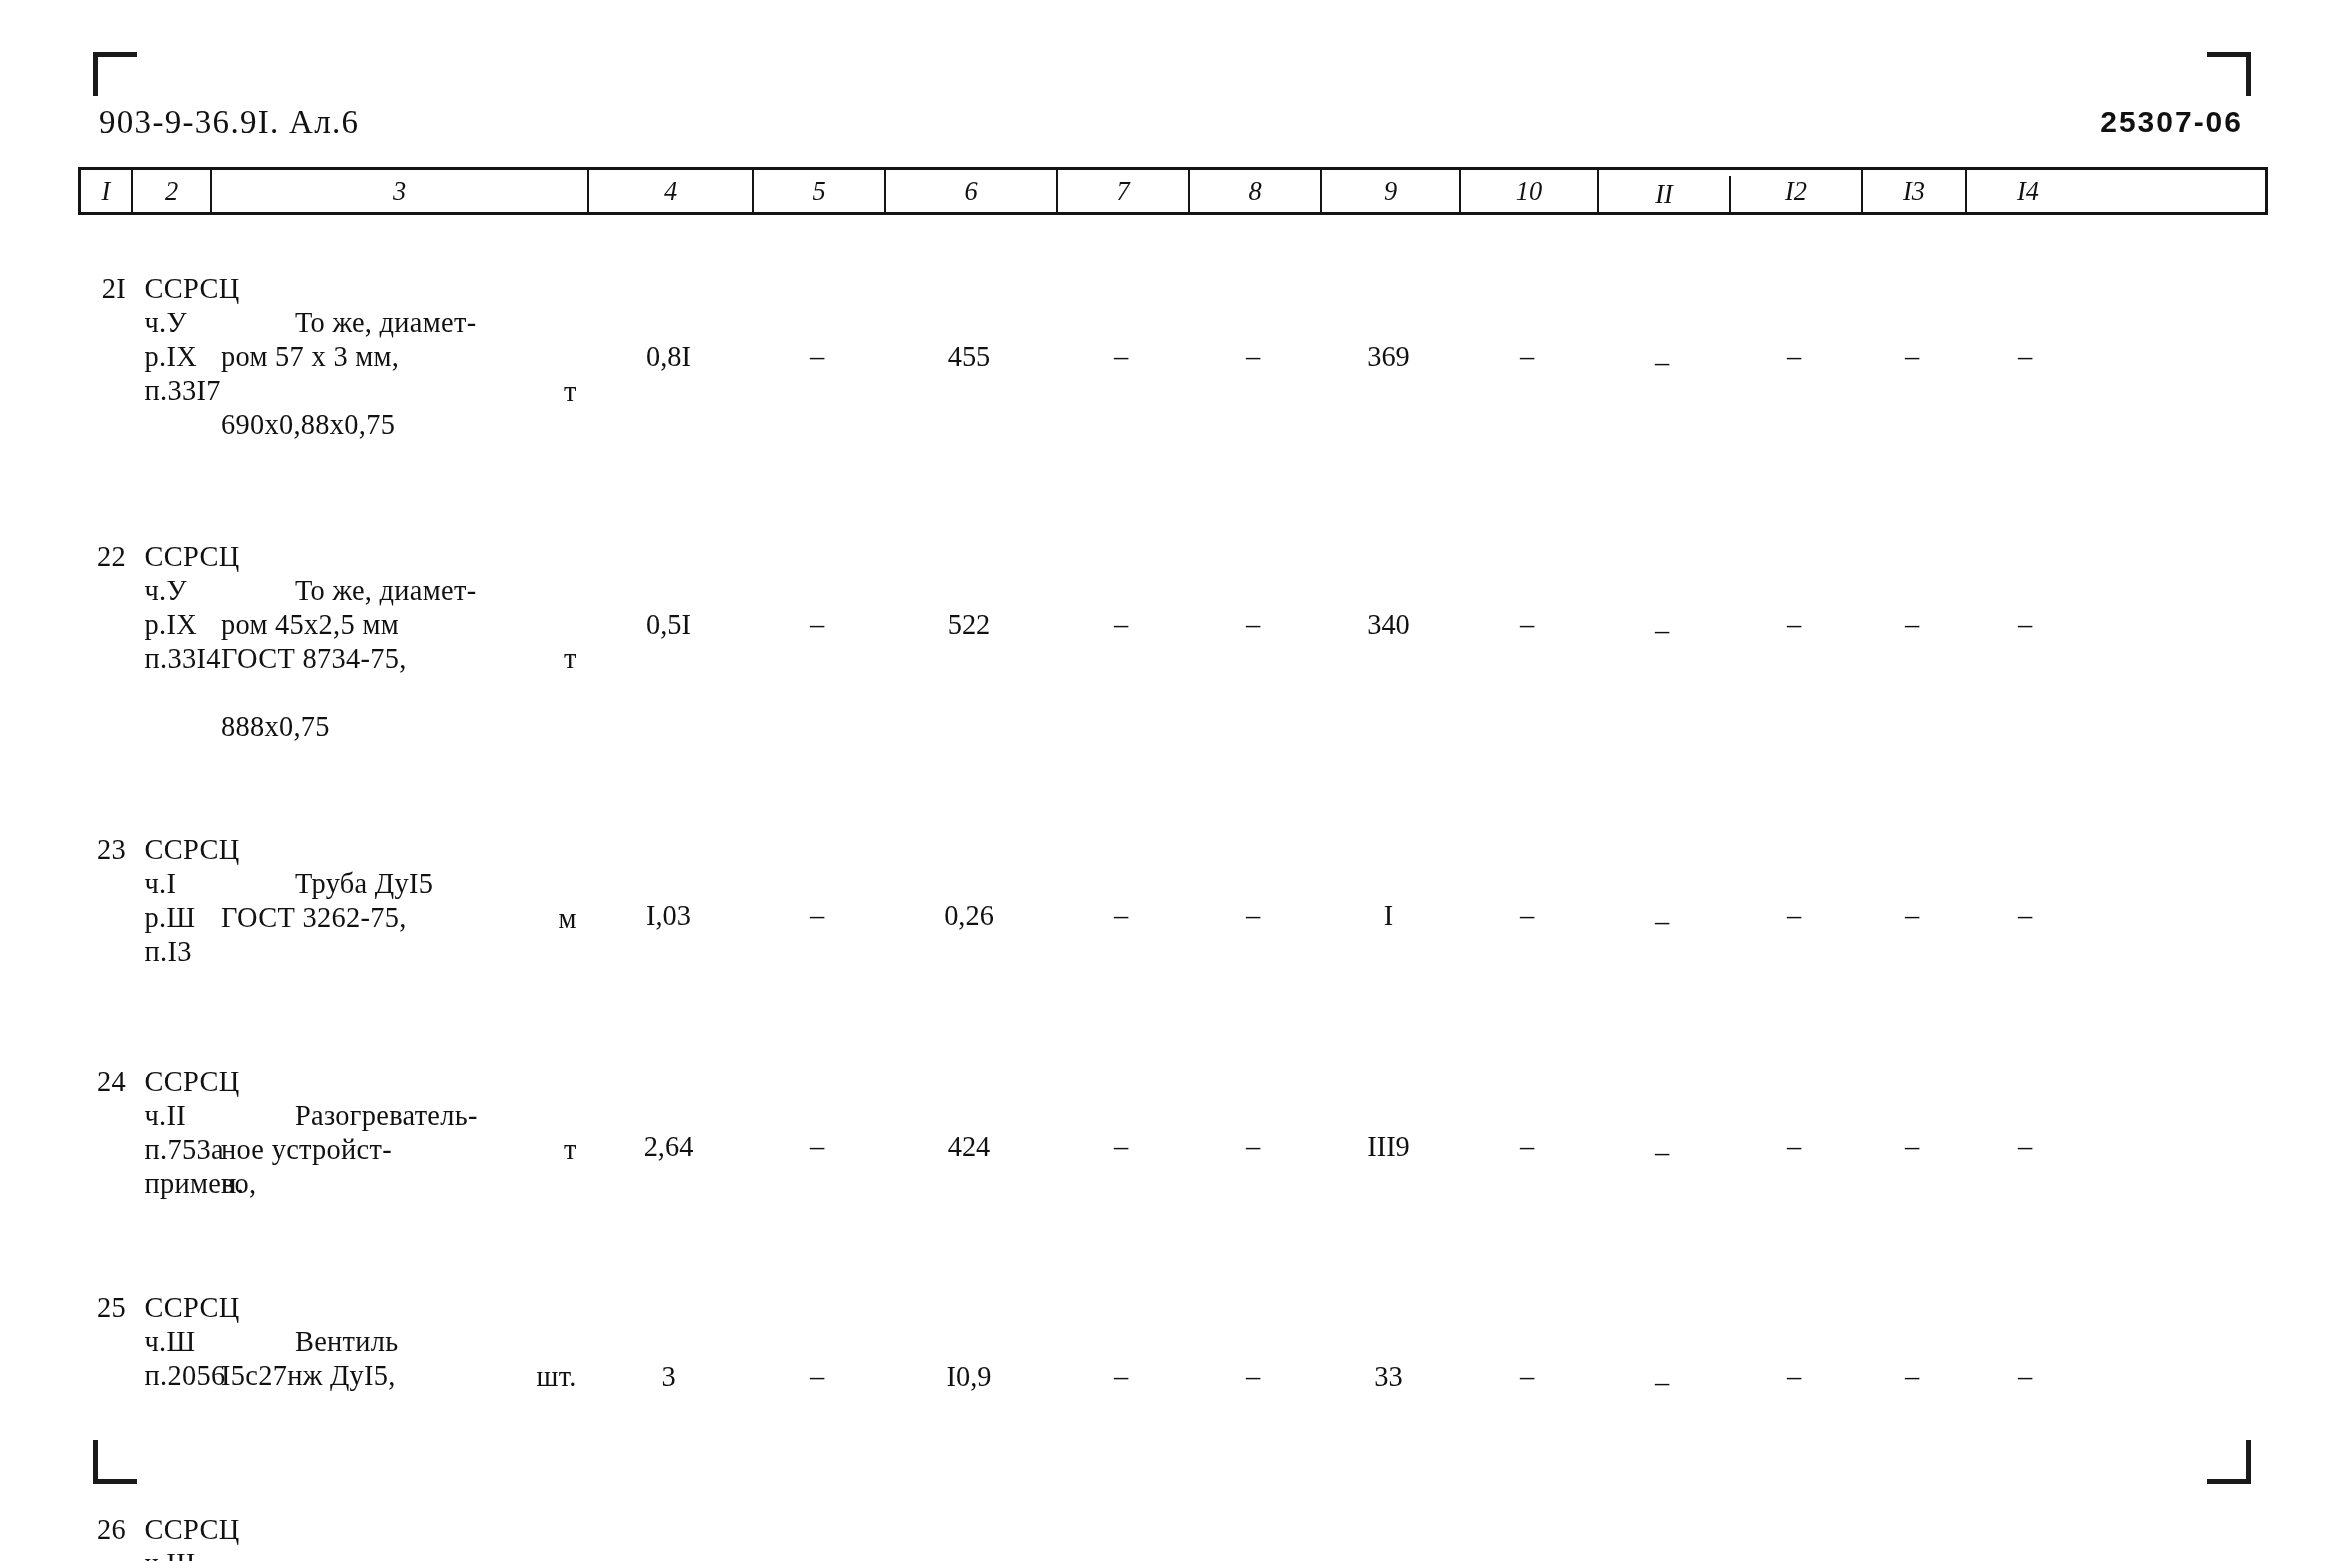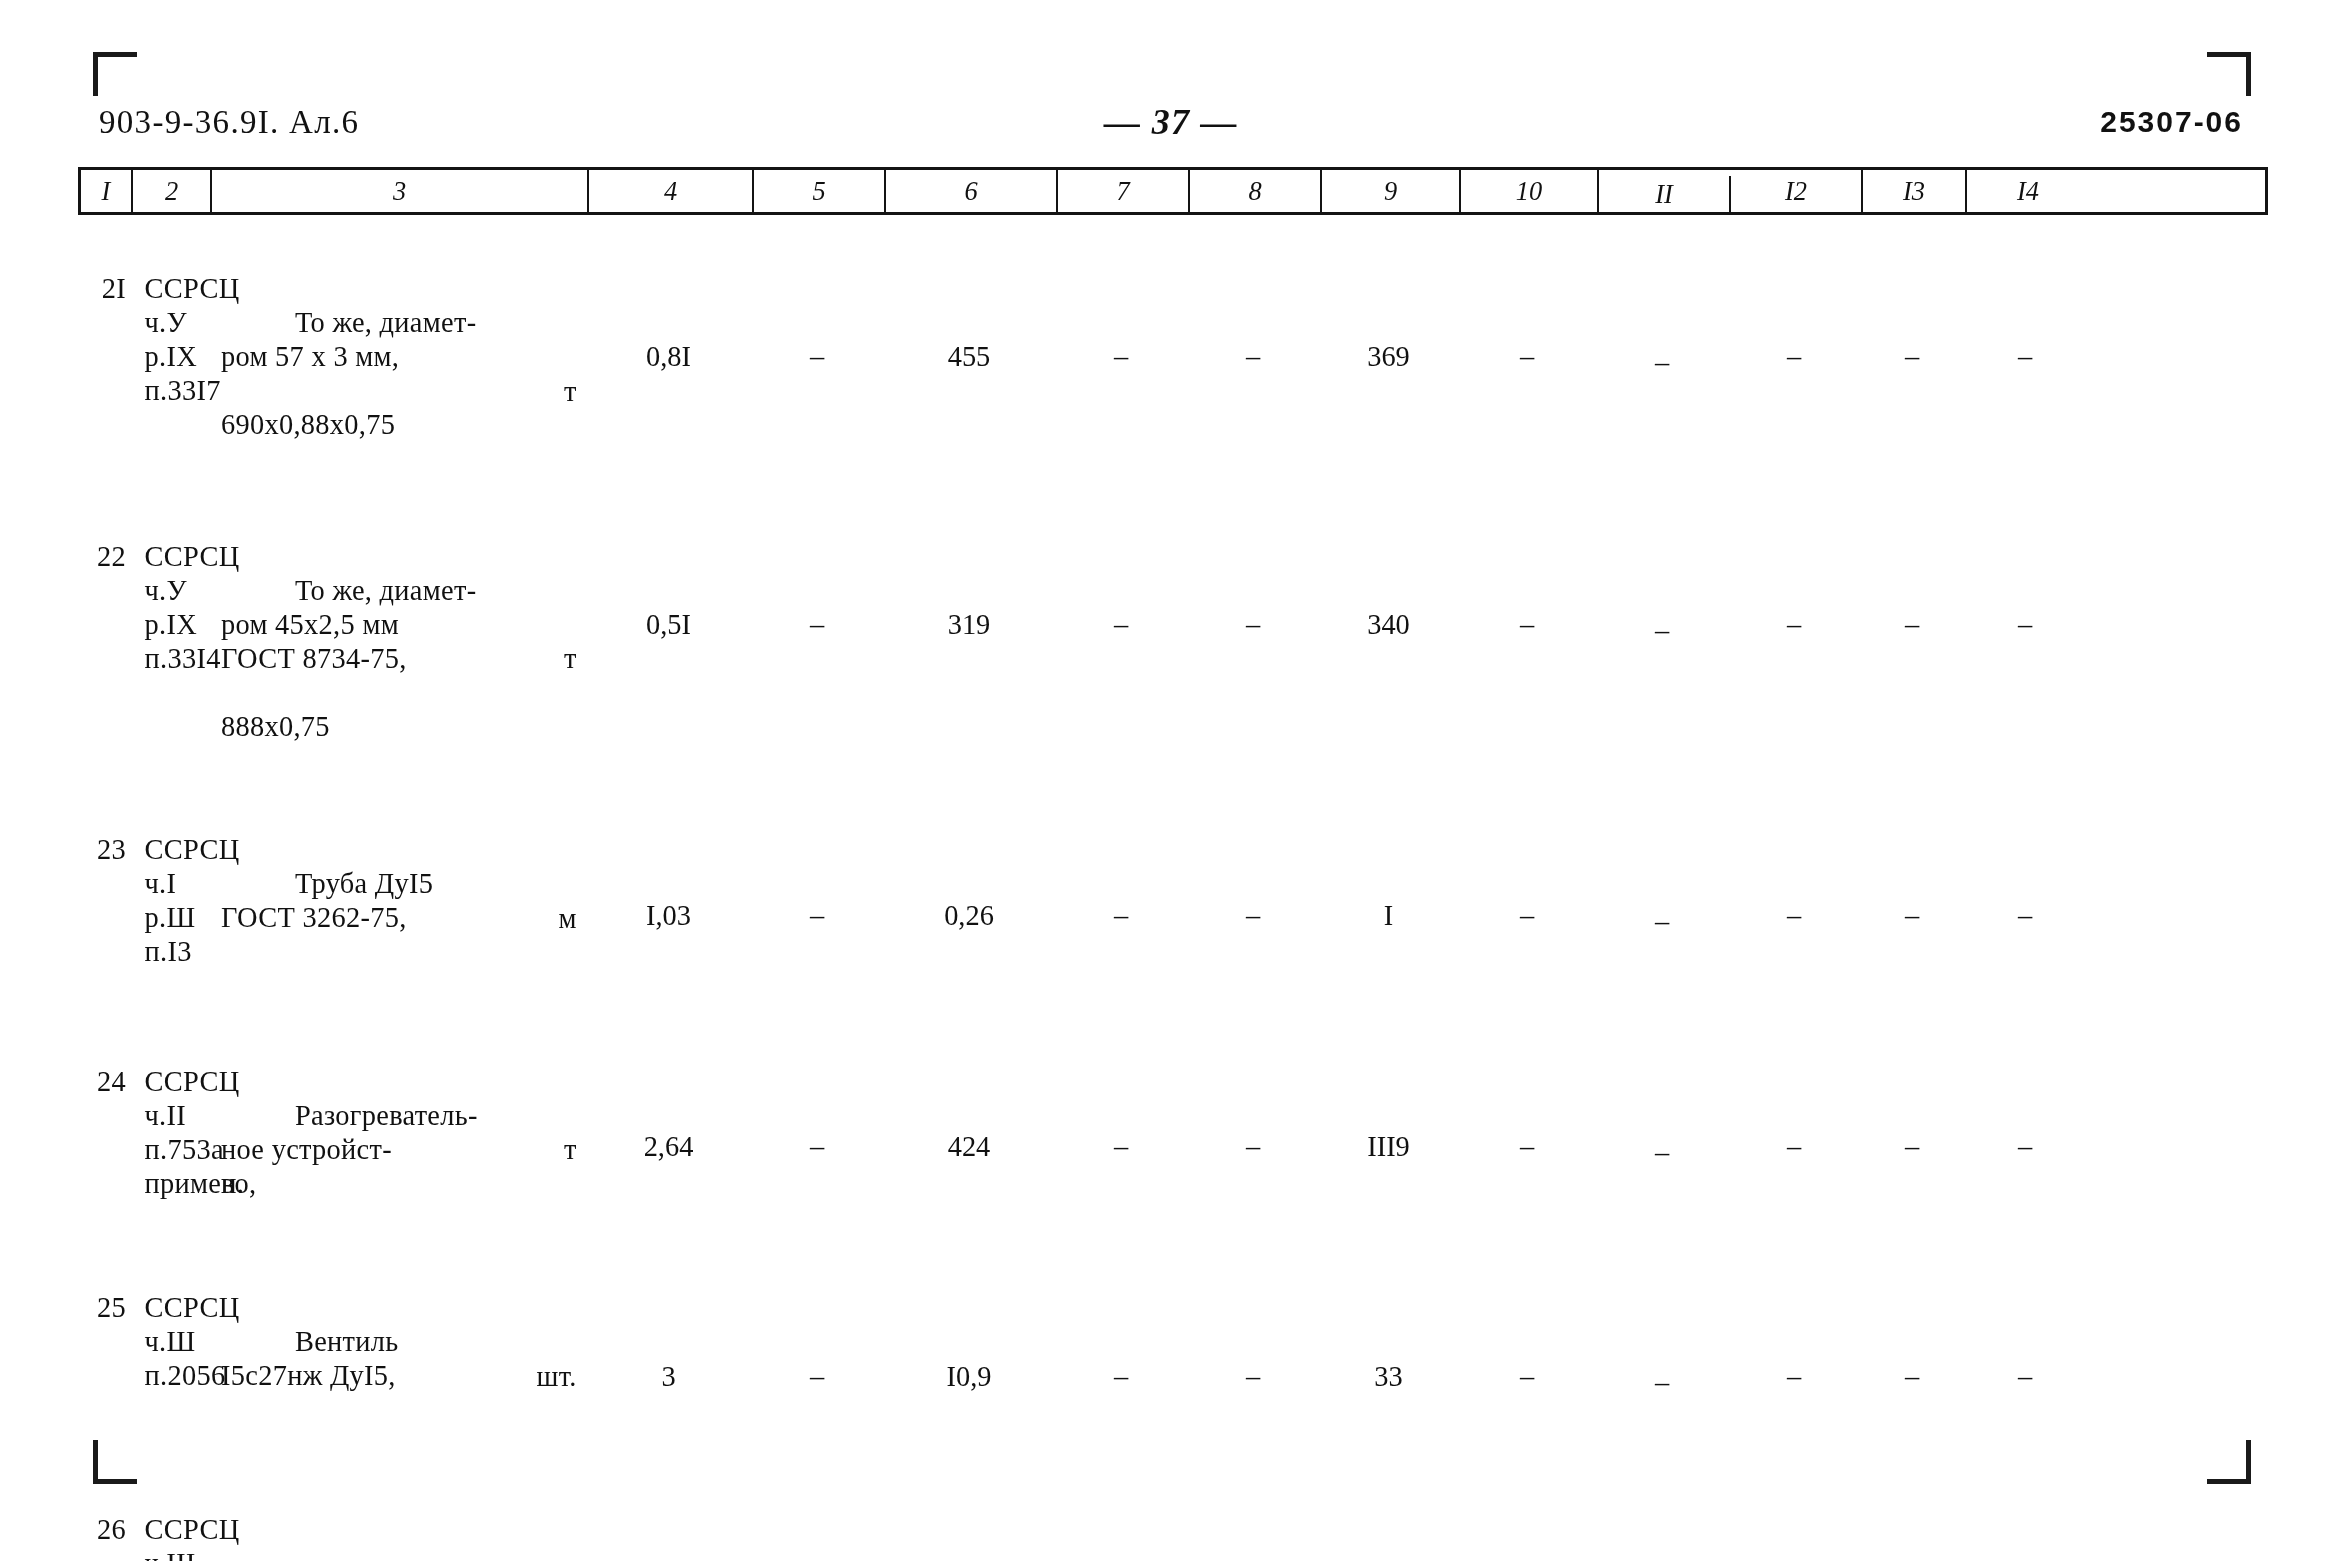--- a/index.html
+++ b/index.html
@@ -88,21 +88,20 @@
   <div class="corner bl">
       <i class="h"></i>
       <i class="v"></i>
     </div>
   <div class="corner br">
       <i class="h"></i>
       <i class="v"></i>
     </div>
 
   <div class="hdr hdr-left">903-9-36.9I. Ал.6</div>
-  <div class="hdr hdr-center">— 37 —</div>
   <div class="hdr hdr-right">25307-06</div>
 
   <div class="tbl">
 
     <div class="colhdr">
       <div class="c1">I</div>
       <div class="c2">2</div>
       <div class="c3">3</div>
       <div class="c4">4</div>
       <div class="c5">5</div>
@@ -157,21 +156,21 @@
           <span>То же, диамет-
 ром 45х2,5 мм
 ГОСТ 8734-75,
 
 888х0,75</span>
           <span class="unit" style="top:108px;">т</span>
         </div>
         <div class="rowvals" style="padding-top:74px;">
           <div class="c4">0,5I</div>
           <div class="c5">–</div>
-          <div class="c6">319</div>
+          <div class="c6">522</div>
           <div class="c7">–</div>
           <div class="c8">–</div>
           <div class="c9">340</div>
           <div class="c10">–</div>
           <div class="c11">–</div>
           <div class="c12">–</div>
           <div class="c13">–</div>
           <div class="c14">–</div>
         </div>
       </div>

